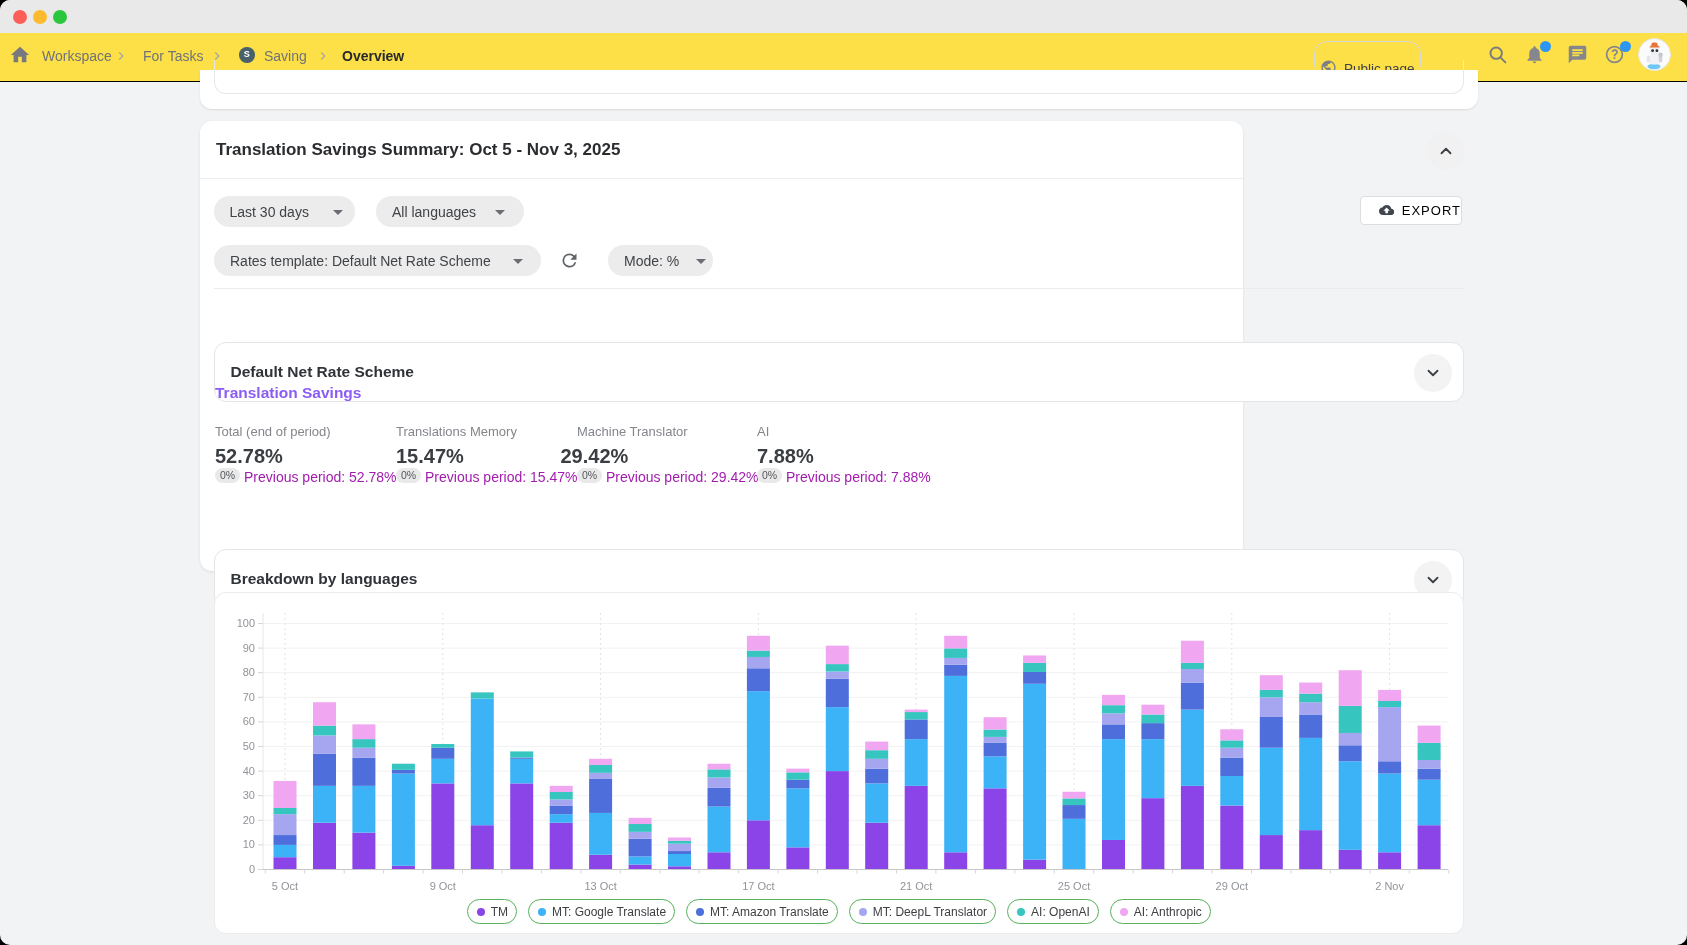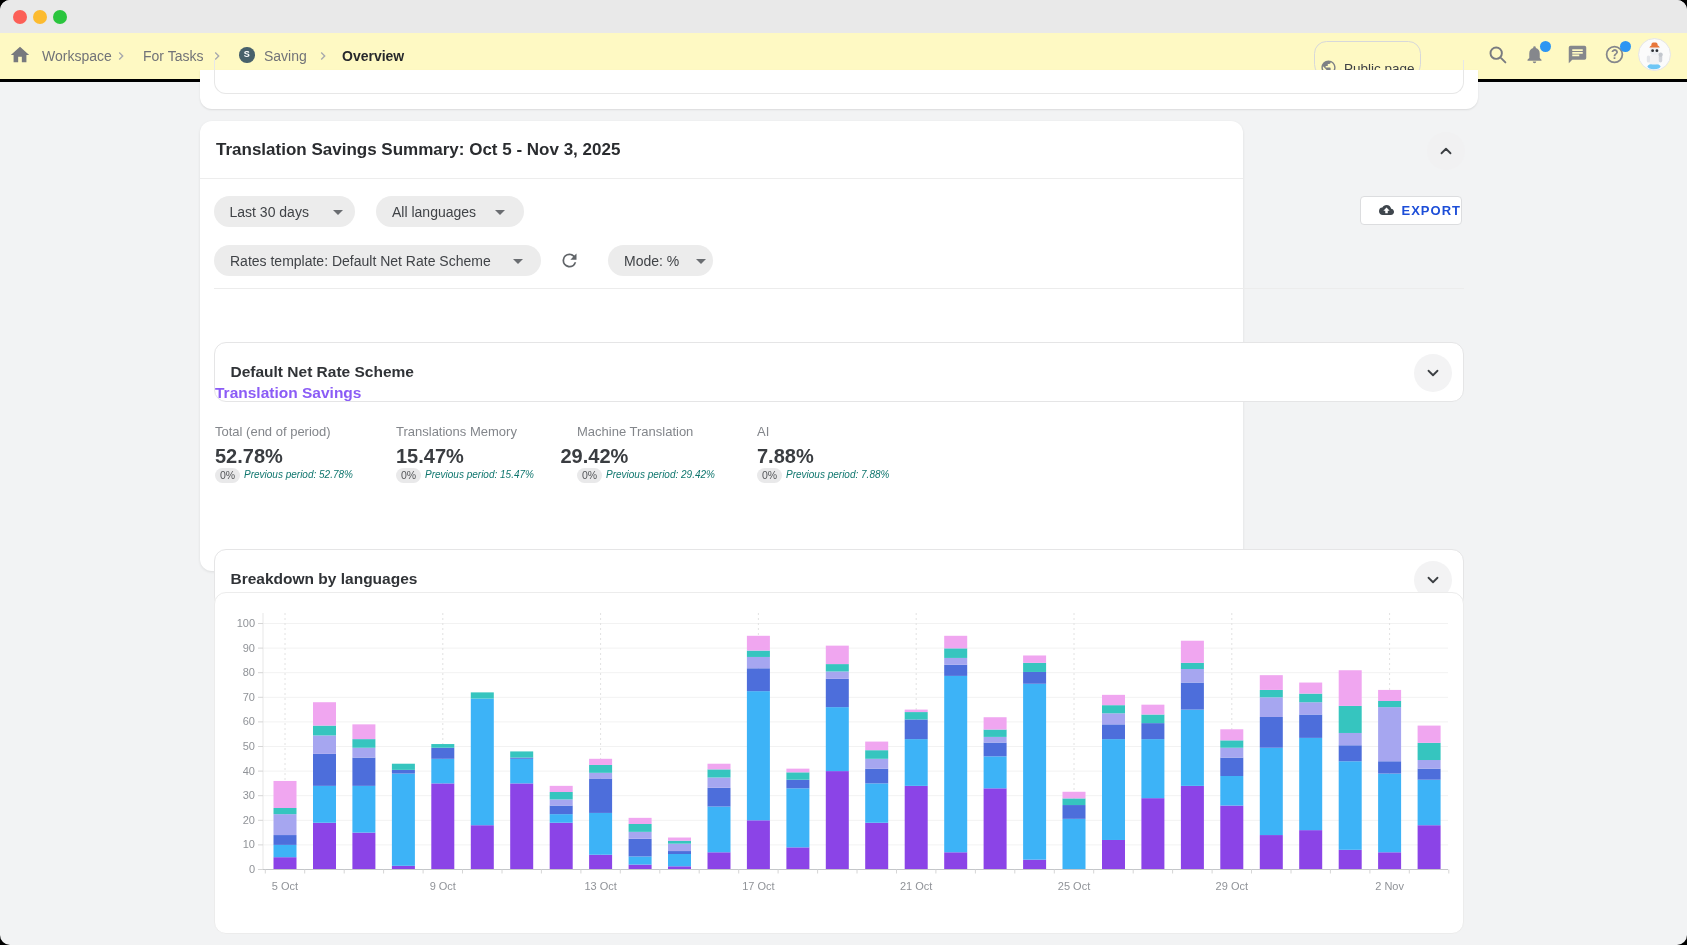--- a/index.html
+++ b/index.html
@@ -1,34 +1,34 @@
 <!DOCTYPE html>
 <html><head><meta charset="utf-8">
 <style>
 * { margin:0; padding:0; box-sizing:border-box; }
 html,body { width:1687px; height:945px; background:#000; font-family:"Liberation Sans", sans-serif; }
 .window { position:absolute; left:0; top:0; width:1687px; height:945px; border-radius:10px; overflow:hidden; background:#f2f3f4; }
 .titlebar { position:absolute; left:0; top:0; width:100%; height:33px; background:#e9e9e9; }
 .tl { position:absolute; top:9.5px; width:14px; height:14px; border-radius:50%; }
-.nav { position:absolute; left:0; top:33px; width:100%; height:49px; background:#fef9c3; border-bottom:3px solid #000000; }
+.nav { position:absolute; left:0; top:33px; width:100%; height:49px; background:#fde047; border-bottom:1px solid #000000; }
 .crumb { position:absolute; top:-2px; height:49px; display:flex; align-items:center; font-size:14px; color:#717378; }
 .pcard { position:absolute; left:199.5px; top:70px; width:1278px; height:38.7px; background:#fff; border-radius:0 0 12px 12px; box-shadow:0 1px 2px rgba(0,0,0,.1); }
 .pinner { position:absolute; left:14.5px; top:-10px; width:1250px; height:33.7px; border:1px solid #e7e7e7; border-top:none; border-radius:0 0 12px 12px; }
 .card { position:absolute; left:199.5px; top:121px; width:1043px; height:449.5px; background:#fff; border-radius:12px; box-shadow:0 1px 3px rgba(0,0,0,.09); }
 .card h1 { position:absolute; left:0; top:0; width:100%; height:58px; line-height:58px; font-size:17px; font-weight:700; color:#2a2c2f; padding-left:16.5px; border-bottom:1px solid #ededed; }
 .circbtn { position:absolute; width:38px; height:38px; border-radius:50%; background:#f1f1f2; }
 .pill { position:absolute; height:31px; background:#ececec; border-radius:16px; font-size:14px; color:#404347; display:flex; align-items:center; padding:12px 16px; }
 .caret { position:absolute; width:0; height:0; border-left:5px solid transparent; border-right:5px solid transparent; border-top:5px solid #6a6d71; }
-.export { position:absolute; left:1160px; top:75px; width:102.5px; height:28.5px; border:1px solid #dcdddf; border-radius:4px; background:#fff; display:flex; align-items:center; justify-content:center; gap:8px; font-size:13px; font-weight:700; letter-spacing:1px; color:#1d4ed8;padding-left:18px; }
+.export { position:absolute; left:1160px; top:75px; width:102.5px; height:28.5px; border:1px solid #dcdddf; border-radius:4px; background:#fff; display:flex; align-items:center; justify-content:center; gap:8px; font-size:13px; font-weight:400; letter-spacing:1px; color:#000000;padding-left:18px; }
 .sect { position:absolute; left:14.5px; width:1250px; height:60px; border:1px solid #e5e5e6; border-radius:12px; background:#fff; font-size:15.5px; font-weight:700; color:#303337; line-height:58px; padding-left:15.5px;margin-top:40px; }
 .divider { position:absolute; left:14.5px; width:1250px; height:1px; background:#ececec; }
 .slabel { position:absolute; font-size:13px; color:#83868b; }
 .sval { position:absolute; font-size:20px; font-weight:700; color:#3a3d41; }
 .chip { position:absolute; height:15px; background:#e9e9ea; border-radius:8px; font-size:10.5px; color:#55575a; line-height:15px; padding:0 5px; }
-.prev { position:absolute; font-size:10px; color:#0f766e;font-style:italic; }
+.prev { position:absolute; font-size:14px; color:#a21caf; }
 .chart { position:absolute; left:214px; top:592px; width:1249.5px; height:342px; background:#fff; border:1px solid #ececec; border-radius:12px; }
 .legend { position:absolute; left:0; top:306px; width:100%; display:flex; justify-content:center; gap:11px; }
 .lg { height:25px; border:1px solid #57b25b; border-radius:13px; background:#fff; display:flex; align-items:center; font-size:12px; color:#3e4044; padding:0 8px 0 9px; gap:6px; }
 .dot { width:8px; height:8px; border-radius:50%; display:inline-block; }
 .icon { position:absolute; }
 </style></head>
 <body>
 <div class="window">
   <div class="titlebar">
     <span class="tl" style="left:12.7px;background:#fc5f57"></span>
@@ -116,21 +116,21 @@
     </div>
     <div style="position:absolute;left:15.5px;top:263px;font-size:15.5px;font-weight:700;color:#8b5cf6">Translation Savings</div>
     <div class="slabel" style="left:15.5px;top:303px">Total (end of period)</div>
     <div class="sval" style="left:15.5px;top:324px">52.78%</div>
     <div class="chip" style="left:15.5px;top:347px">0%</div>
     <div class="prev" style="left:44.5px;top:348px">Previous period: 52.78%</div>
     <div class="slabel" style="left:196.5px;top:303px">Translations Memory</div>
     <div class="sval" style="left:196.5px;top:324px">15.47%</div>
     <div class="chip" style="left:196.5px;top:347px">0%</div>
     <div class="prev" style="left:225.5px;top:348px">Previous period: 15.47%</div>
-    <div class="slabel" style="left:377.5px;top:303px">Machine Translation</div>
+    <div class="slabel" style="left:377.5px;top:303px">Machine Translator</div>
     <div class="sval" style="left:361px;top:324px">29.42%</div>
     <div class="chip" style="left:377.5px;top:347px">0%</div>
     <div class="prev" style="left:406.5px;top:348px">Previous period: 29.42%</div>
     <div class="slabel" style="left:557.5px;top:303px">AI</div>
     <div class="sval" style="left:557.5px;top:324px">7.88%</div>
     <div class="chip" style="left:557.5px;top:347px">0%</div>
     <div class="prev" style="left:586.5px;top:348px">Previous period: 7.88%</div>
     <div class="sect" style="top:388px">Breakdown by languages
       <div class="circbtn" style="left:1198.5px;top:10.5px;background:#f3f3f4">
         <svg style="position:absolute;left:10px;top:10px" width="18" height="18" viewBox="0 0 24 24">
@@ -381,14 +381,22 @@
 <line x1="1233.8" y1="276.5" x2="1233.8" y2="280.5" stroke="#d6d6d6" stroke-width="1"></line>
 <text x="70.0" y="296.5" text-anchor="middle" font-size="11" fill="#909398" font-family="Liberation Sans, sans-serif">5 Oct</text>
 <text x="227.8" y="296.5" text-anchor="middle" font-size="11" fill="#909398" font-family="Liberation Sans, sans-serif">9 Oct</text>
 <text x="385.6" y="296.5" text-anchor="middle" font-size="11" fill="#909398" font-family="Liberation Sans, sans-serif">13 Oct</text>
 <text x="543.4" y="296.5" text-anchor="middle" font-size="11" fill="#909398" font-family="Liberation Sans, sans-serif">17 Oct</text>
 <text x="701.2" y="296.5" text-anchor="middle" font-size="11" fill="#909398" font-family="Liberation Sans, sans-serif">21 Oct</text>
 <text x="859.0" y="296.5" text-anchor="middle" font-size="11" fill="#909398" font-family="Liberation Sans, sans-serif">25 Oct</text>
 <text x="1016.8" y="296.5" text-anchor="middle" font-size="11" fill="#909398" font-family="Liberation Sans, sans-serif">29 Oct</text>
 <text x="1174.6" y="296.5" text-anchor="middle" font-size="11" fill="#909398" font-family="Liberation Sans, sans-serif">2 Nov</text>
 </svg>
+    <div class="legend">
+<span class="lg"><span class="dot" style="background:#8b44e7"></span>TM</span>
+<span class="lg"><span class="dot" style="background:#3db3f7"></span>MT: Google Translate</span>
+<span class="lg"><span class="dot" style="background:#4d6edb"></span>MT: Amazon Translate</span>
+<span class="lg"><span class="dot" style="background:#a6a6f0"></span>MT: DeepL Translator</span>
+<span class="lg"><span class="dot" style="background:#36c5bf"></span>AI: OpenAI</span>
+<span class="lg"><span class="dot" style="background:#f0a6f0"></span>AI: Anthropic</span>
+    </div>
   </div>
 </div>
 
 </body></html>

